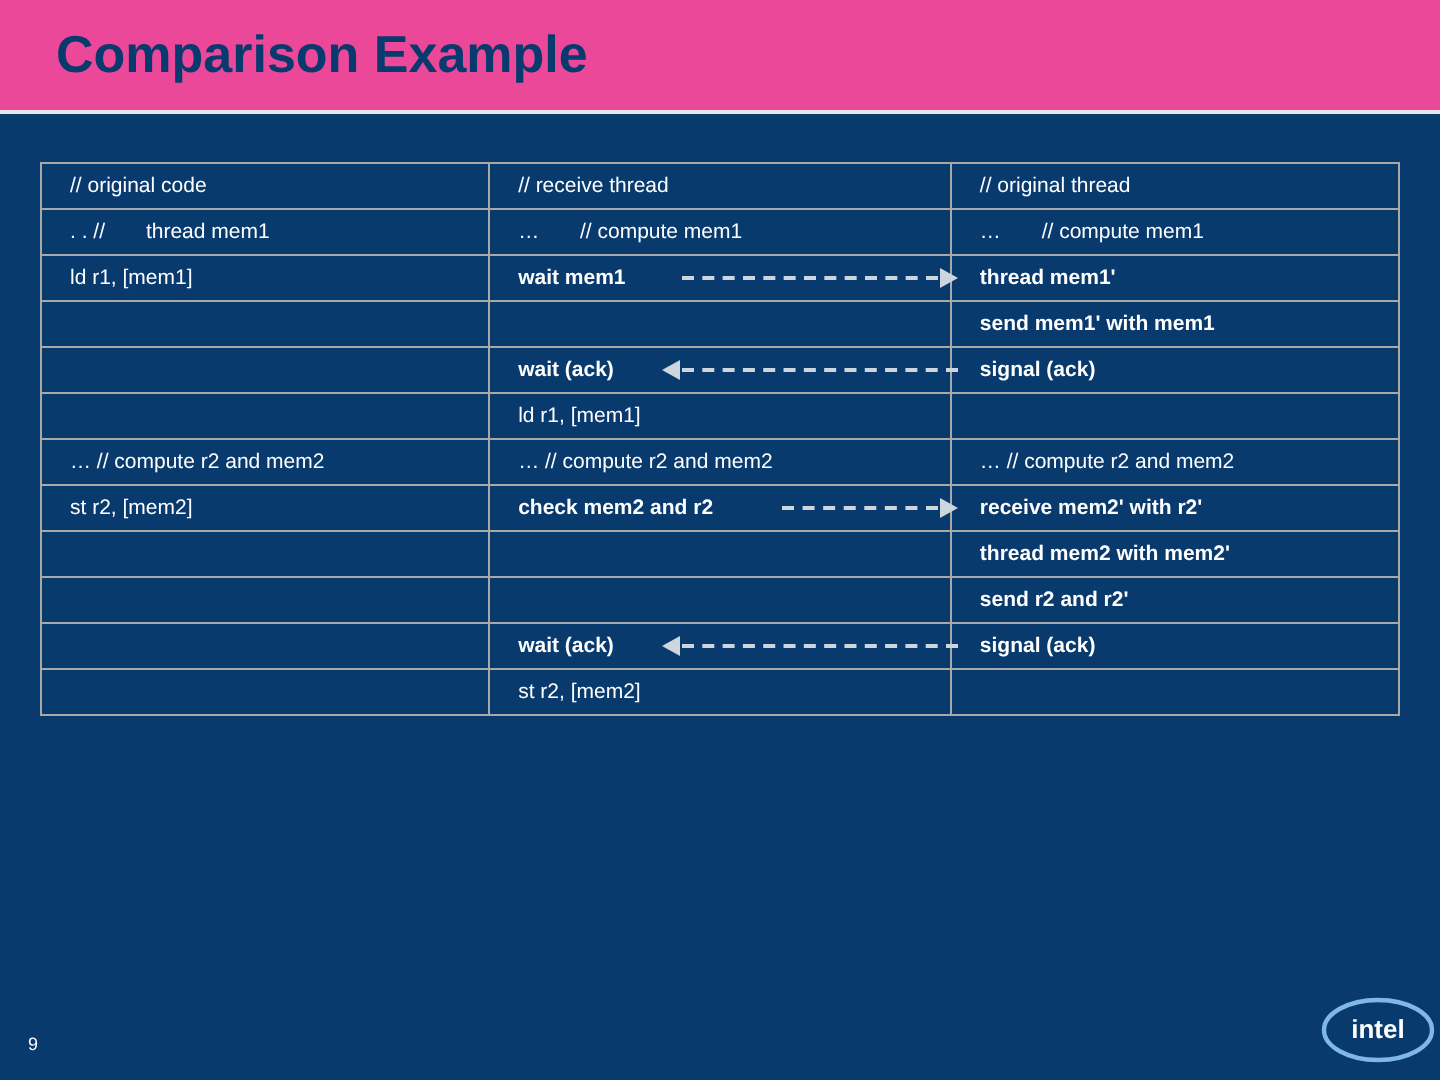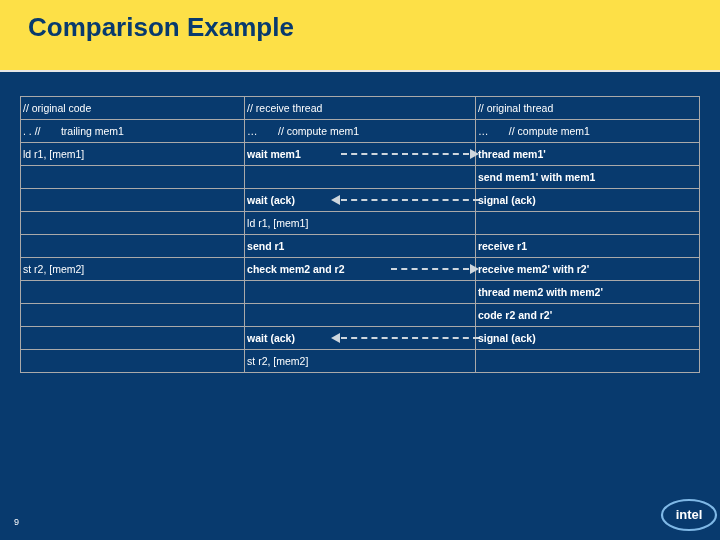--- a/index.html
+++ b/index.html
@@ -11,40 +11,40 @@
     position: relative;
     overflow: hidden;
   }
   .slide {
     width: 720px;
     height: 540px;
     background: #083a6e;
     position: relative;
   }
   .title-bar {
-    background: #fde047;
-    height: 72px;
+    background: #ec4899;
+    height: 57px;
     padding: 12px 0 0 28px;
     color: #083a6e;
     font-weight: bold;
     font-size: 26px;
     border-bottom: 2px solid #e6e6e6;
   }
   .table-wrap {
     padding: 24px 20px 0 20px;
   }
   table {
     border-collapse: collapse;
     width: 100%;
     font-size: 10.5px;
     color: #fff;
   }
   td {
     border: 1px solid #aaa9a9;
-    padding: 5px 2px;
+    padding: 5px 14px;
     vertical-align: middle;
     height: 22px;
     position: relative;
   }
   .pagenum {
     position: absolute;
     left: 14px;
     bottom: 13px;
     color: #fff;
     font-size: 9px;
@@ -95,21 +95,21 @@
       <tbody>
           <tr>
         <td>// original code</td>
         <td>// receive thread</td>
         <td>// original thread</td>
       </tr>
       <tr>
         <td>
           <span>. .  //</span>
           &nbsp;&nbsp;&nbsp;&nbsp;&nbsp;
-          <span>trailing mem1</span>
+          <span>thread mem1</span>
         </td>
         <td>
           <span>…</span>
           &nbsp;&nbsp;&nbsp;&nbsp;&nbsp;
           <span>// compute mem1</span>
         </td>
         <td>
           <span>…</span>
           &nbsp;&nbsp;&nbsp;&nbsp;&nbsp;
           <span>// compute mem1</span>
@@ -141,44 +141,44 @@
           </span>
         </td>
         <td class="bold">signal (ack)</td>
       </tr>
       <tr>
         <td></td>
         <td>ld r1, [mem1]</td>
         <td></td>
       </tr>
       <tr>
-        <td></td>
-        <td class="bold">send r1</td>
-        <td class="bold">receive r1</td>
+        <td>  … // compute r2 and mem2</td>
+        <td>… // compute r2 and mem2</td>
+        <td>… // compute r2 and mem2</td>
       </tr>
       <tr>
         <td>st r2, [mem2]</td>
         <td class="bold">
           <span>check mem2 and r2</span>
           <span class="arrow-dash-right" style="left:146px;right:-4px">
             <span class="dash" style="left:0;right:10px"></span>
             <span class="arrowhead" style="right:0;top:-4px;border-left:9px solid #ced6dd"></span>
           </span>
         </td>
         <td class="bold">receive mem2' with r2'</td>
       </tr>
       <tr>
         <td></td>
         <td></td>
         <td class="bold">thread mem2 with mem2'</td>
       </tr>
       <tr>
         <td></td>
         <td></td>
-        <td class="bold">code r2 and r2'</td>
+        <td class="bold">send r2 and r2'</td>
       </tr>
       <tr>
         <td></td>
         <td class="bold">
           <span>wait (ack)</span>
           <span class="arrow-dash-left" style="left:86px;right:-4px">
             <span class="dash" style="left:10px;right:0"></span>
             <span class="arrowhead" style="left:0;top:-4px;border-right:9px solid #ced6dd"></span>
           </span>
         </td>

